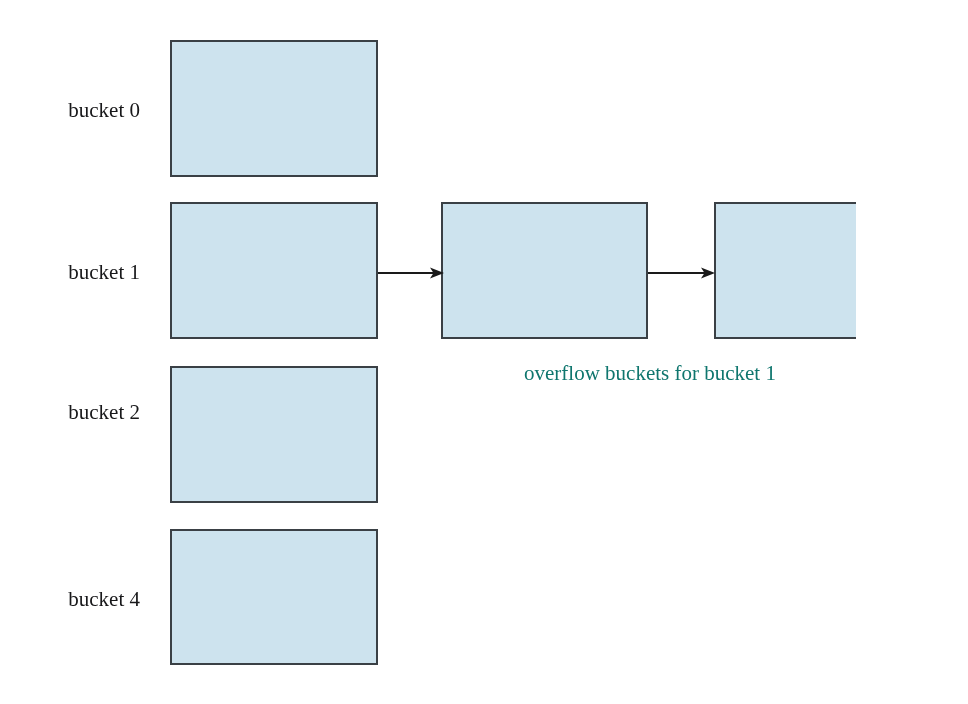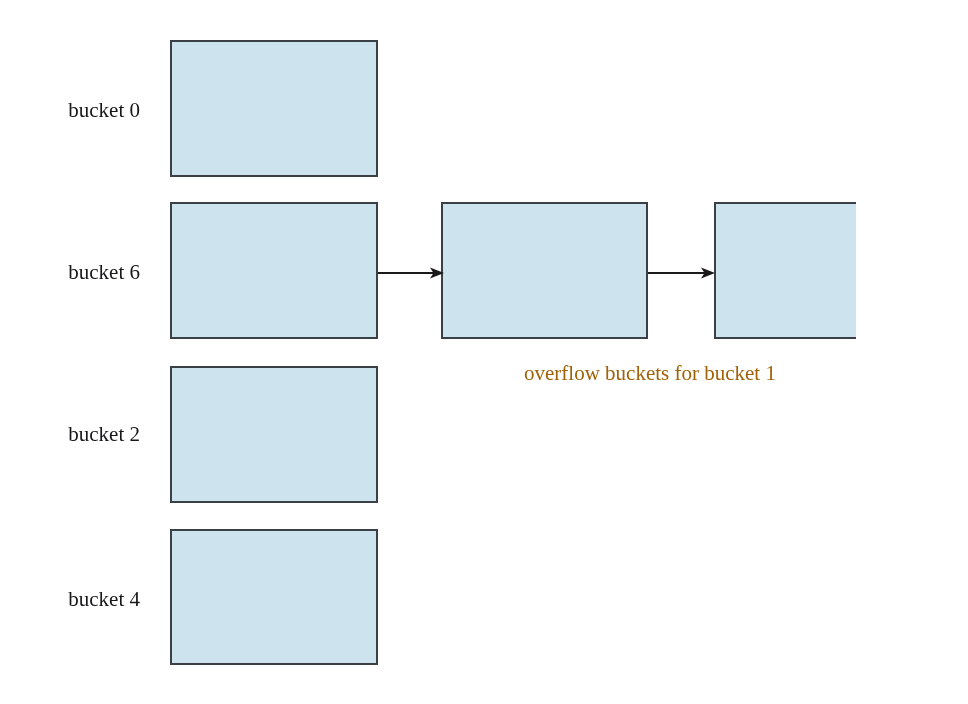--- a/index.html
+++ b/index.html
@@ -27,59 +27,59 @@
     position: absolute;
     font-size: 21px;
     color: #18181a;
     text-align: right;
     white-space: nowrap;
     line-height: 1;
   }
   .caption {
     position: absolute;
     font-size: 21px;
-    color: #a16207;
+    color: #0f766e;
     white-space: nowrap;
     line-height: 1;
   }
   .arrow-svg {
     position: absolute;
     overflow: visible;
   }
 
   
   .col-x { left: 170px; width: 208px; }
   .ovf-h { height: 137px; }
 
   #bucket-box-0 { top: 40px;  height: 137px; }
   #bucket-box-1 { top: 202px; height: 137px; }
   #bucket-box-2 { top: 366px; height: 137px; }
   #bucket-box-3 { top: 529px; height: 136px; }
 
   #bucket-label-0 { top: 100px; }
   #bucket-label-1 { top: 262px; }
-  #bucket-label-2 { top: 424px; }
+  #bucket-label-2 { top: 402px; }
   #bucket-label-3 { top: 589px; }
   .bucket-label { left: 0; width: 140px; }
 
   #overflow-box-0 { left: 441px; width: 207px; top: 202px; }
   #overflow-box-1 { left: 714px; width: 205px; top: 202px; }
 
   #arrow-0 { left: 378px; top: 262px; width: 66px; height: 22px; }
   #arrow-1 { left: 648px; top: 262px; width: 67px; height: 22px; }
 
   #overflow-caption { left: 524px; top: 363px; }
 </style>
 </head>
 <body>
 
 <div id="canvas">
 
   <div class="bucket-label" id="bucket-label-0">bucket 0</div>
-  <div class="bucket-label" id="bucket-label-1">bucket 6</div>
+  <div class="bucket-label" id="bucket-label-1">bucket 1</div>
   <div class="bucket-label" id="bucket-label-2">bucket 2</div>
   <div class="bucket-label" id="bucket-label-3">bucket 4</div>
 
   <div class="bucket-box col-x" id="bucket-box-0"></div>
   <div class="bucket-box col-x" id="bucket-box-1"></div>
   <div class="bucket-box col-x" id="bucket-box-2"></div>
   <div class="bucket-box col-x" id="bucket-box-3"></div>
 
   <div class="bucket-box ovf-h" id="overflow-box-0"></div>
   <div class="bucket-box ovf-h" id="overflow-box-1"></div>

